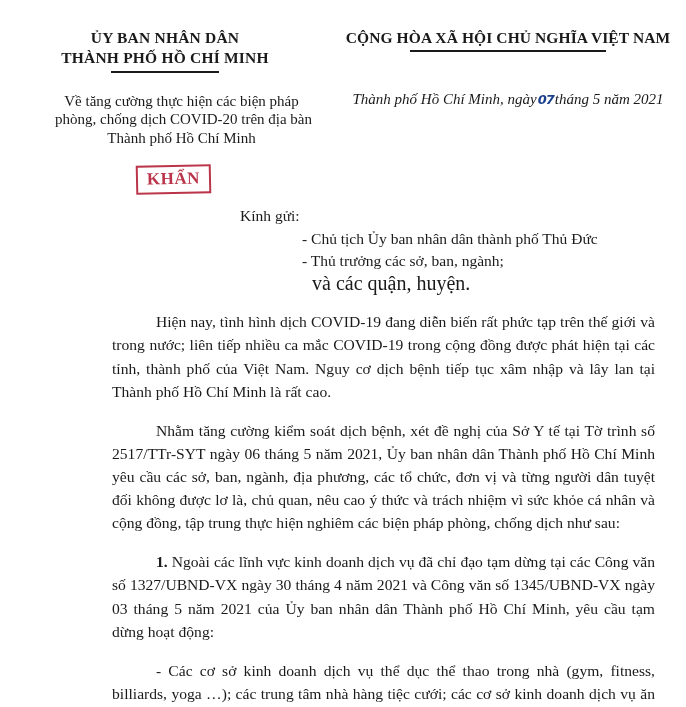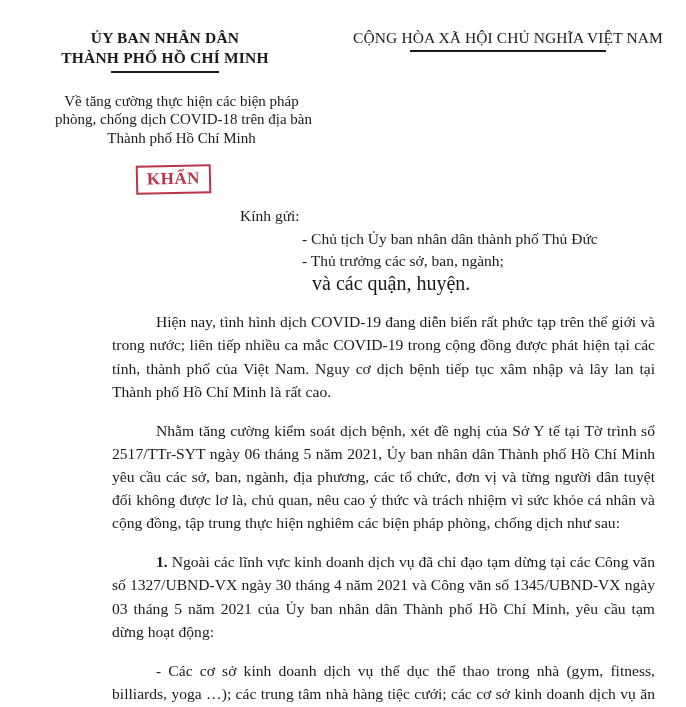--- a/index.html
+++ b/index.html
@@ -33,21 +33,21 @@
     text-align: center;
   }
   .org-line1, .org-line2 {
     font-weight: bold;
     font-size: 15.5px;
     letter-spacing: 0.2px;
     line-height: 20px;
     white-space: nowrap;
   }
   .nation-line1 {
-    font-weight: normal;
+    font-weight: bold;
     font-size: 15.5px;
     letter-spacing: 0.1px;
     line-height: 20px;
     white-space: nowrap;
   }
   .nation-line2 {
     font-weight: bold;
     font-size: 14.5px;
     line-height: 20px;
     display: inline-block;
@@ -196,22 +196,27 @@
   <div class="header-right">
     <div class="nation-line1">CỘNG HÒA XÃ HỘI CHỦ NGHĨA VIỆT NAM</div>
     <div class="rule-motto"></div>
   </div>
 </div>
 
 <div class="meta-row">
   <div class="meta-left">
     <div class="subject">
       <div>Về tăng cường thực hiện các biện pháp</div>
-      <div>phòng, chống dịch COVID-18 trên địa bàn</div>
+      <div>phòng, chống dịch COVID-20 trên địa bàn</div>
       <div>Thành phố Hồ Chí Minh</div>
+    </div>
+  </div>
+  <div class="meta-right">
+    <div class="place-date">
+      <span>Thành phố Hồ Chí Minh, ngày</span><span class="hw-date">07</span><span>tháng 5 năm 2021</span>
     </div>
   </div>
 </div>
 
 <div class="stamp-row">
   <div class="khan-stamp" style="color: rgb(181, 36, 58); border-color: rgb(181, 36, 58);">KHẨN</div>
 </div>
 
 <div class="recipients">
   <div class="kinh-gui">Kính gửi:</div>

